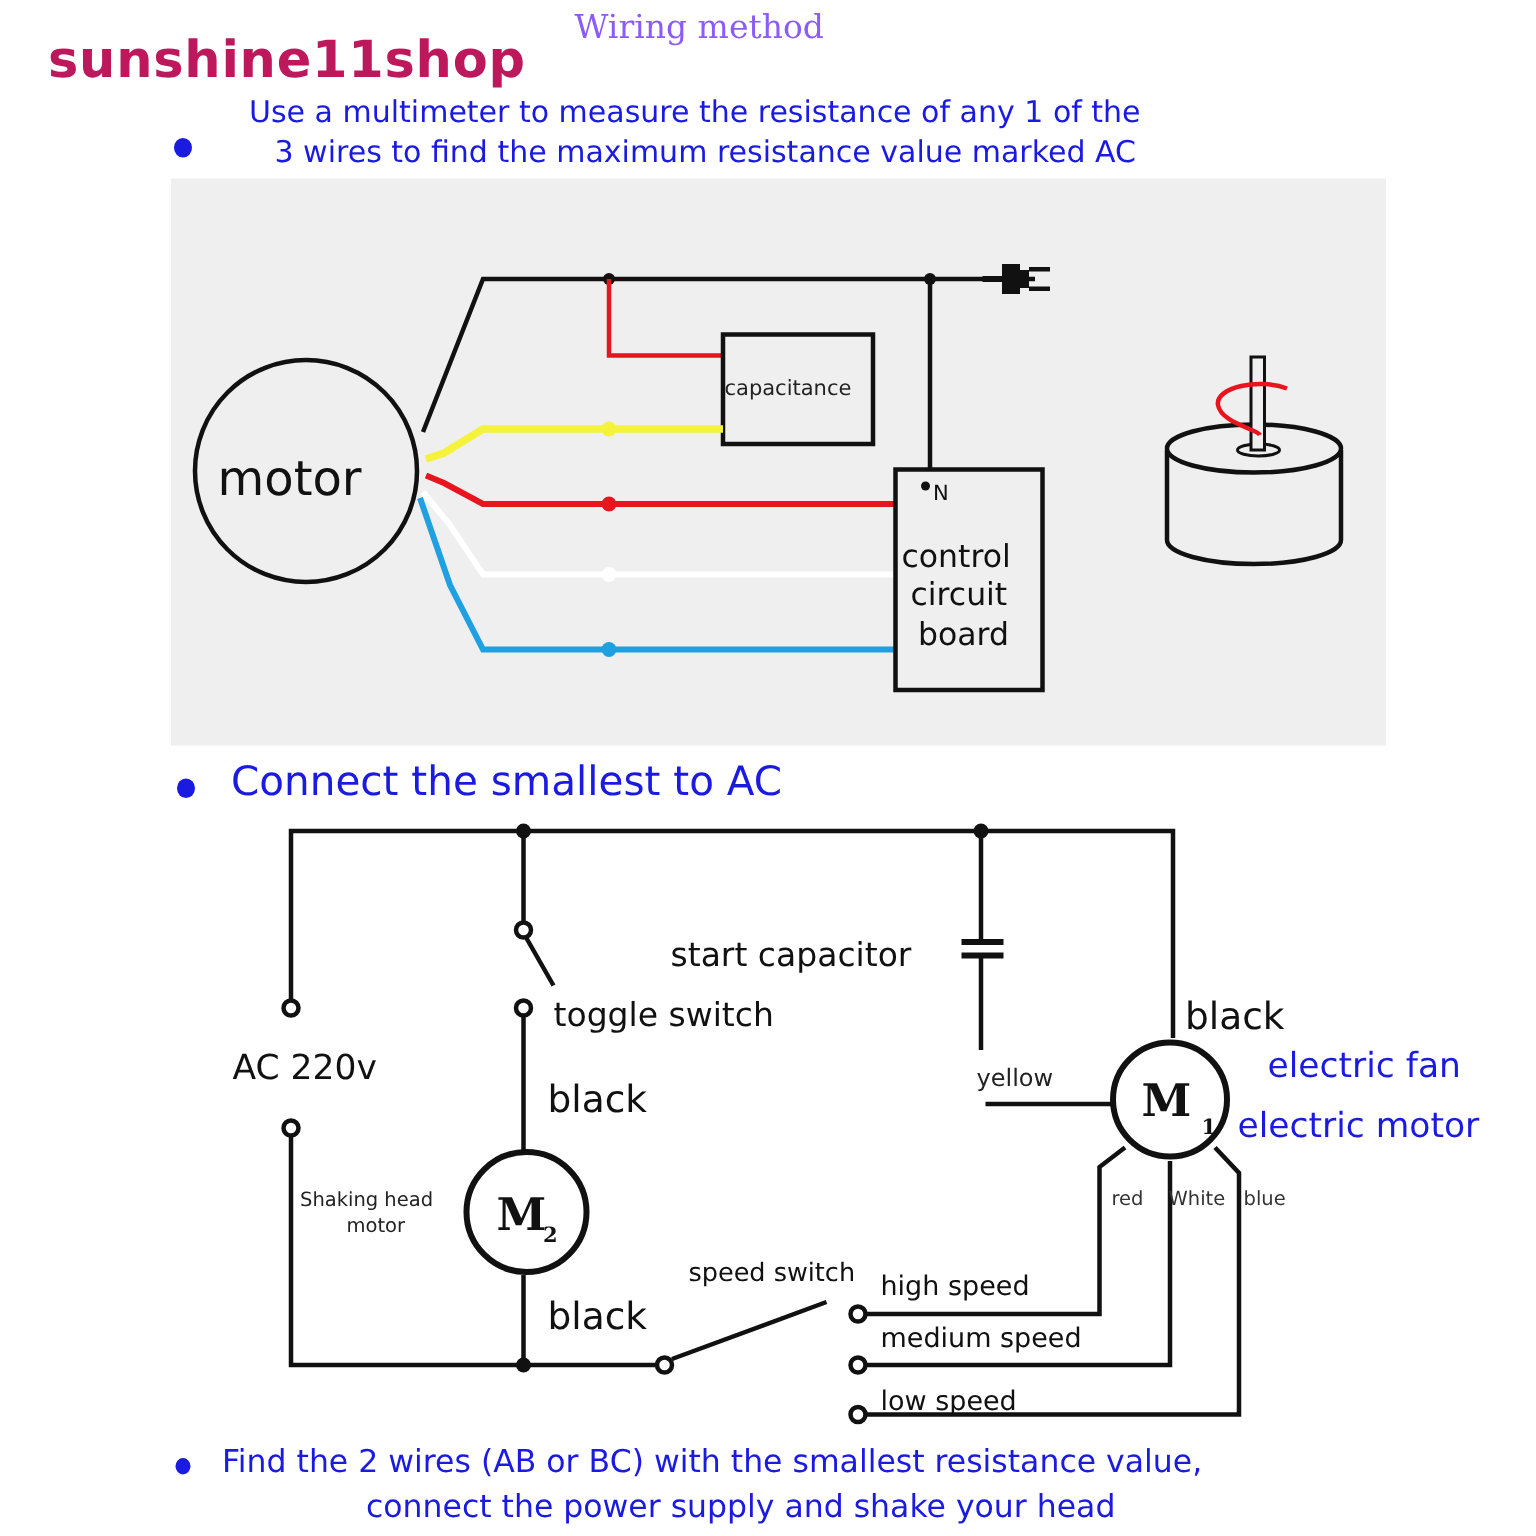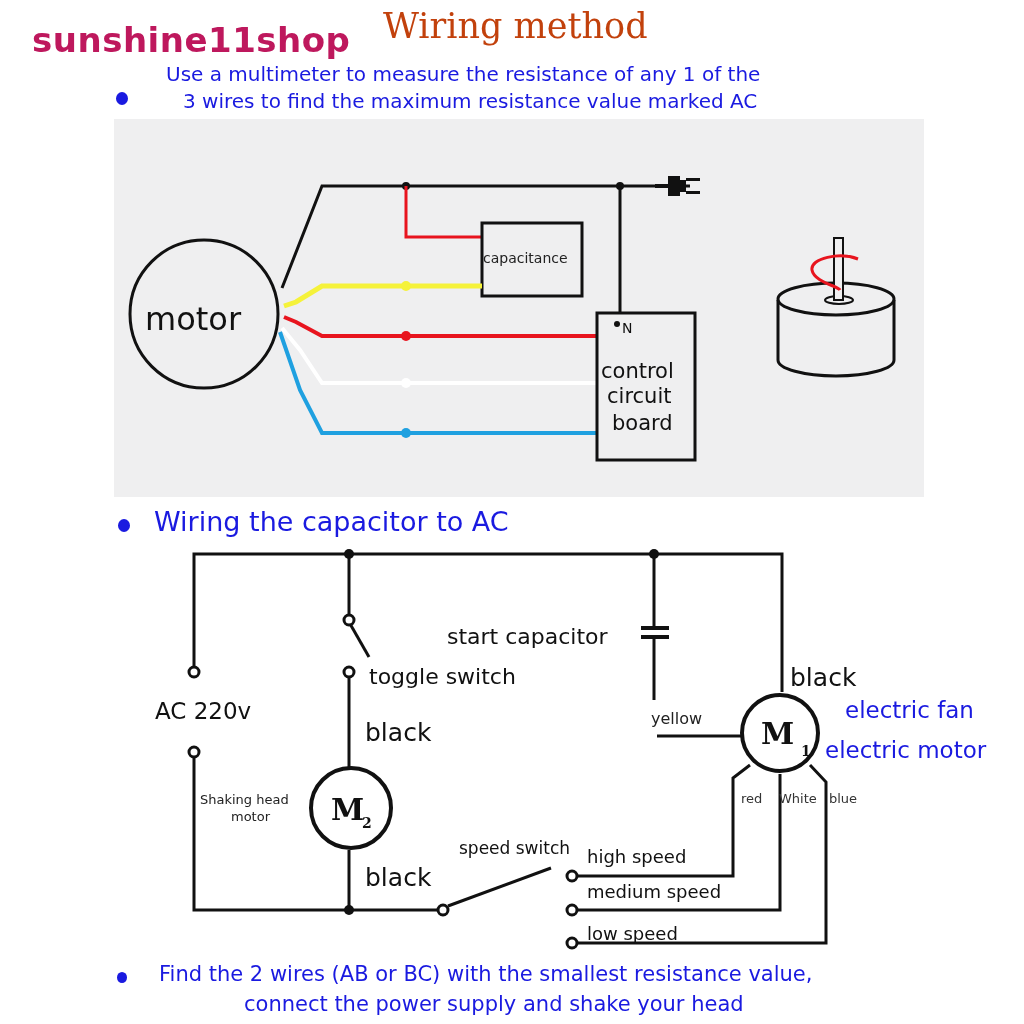--- a/index.html
+++ b/index.html
@@ -1,19 +1,19 @@
 <!DOCTYPE html>
 <html><head>
 <meta charset="utf-8">
 <style>
   html,body{margin:0;padding:0;background:#fff;}
   body{width:1024px;height:1024px;position:relative;overflow:hidden;font-family:"DejaVu Sans",sans-serif;}
   .abs{position:absolute;white-space:nowrap;}
   .brand{left:32px;top:20px;font-size:34px;font-weight:bold;color:#be185d;letter-spacing:0.5px;font-family:"DejaVu Sans",sans-serif;}
-  .title{left:383px;top:6px;font-size:35px;color:#c2410c;font-family:"DejaVu Serif",serif;}
+  .title{left:383px;top:6px;font-size:22px;color:#8b5cf6;font-family:"DejaVu Serif",serif;}
   .blue{color:#1a1ae0;}
   .bullet{width:12px;height:13px;border-radius:50%;background:#1a1ae0;position:absolute;}
   svg text{font-family:"DejaVu Sans",sans-serif;}
 </style>
 </head>
 <body>
 
 <div class="abs brand">sunshine11shop</div>
 <div class="abs title">Wiring method</div>
 
@@ -67,21 +67,21 @@
   <g>
     <path d="M778,300 L778,360 A58,16 0 0 0 894,360 L894,300" fill="#efeff0" stroke="#111" stroke-width="3"></path>
     <ellipse cx="836" cy="299" rx="58" ry="16" fill="#efeff0" stroke="#111" stroke-width="3"></ellipse>
     <ellipse cx="839" cy="300" rx="14" ry="4" fill="none" stroke="#111" stroke-width="2"></ellipse>
     <rect x="834" y="238" width="9" height="62" fill="#efeff0" stroke="#111" stroke-width="2"></rect>
     <path d="M858,259 C840,252 810,258 812,270 C814,282 838,286 840,290" fill="none" stroke="#e8141e" stroke-width="3"></path>
   </g>
 </svg>
 
 <div class="bullet" style="left:118px;top:519px;"></div>
-<div class="abs blue" style="left:154px;top:506px;font-size:27px;">Wiring the capacitor to AC</div>
+<div class="abs blue" style="left:154px;top:506px;font-size:27px;">Connect the smallest to AC</div>
 
 <svg class="abs" style="left:0;top:0;" width="1024" height="1024">
   <g stroke="#111" stroke-width="3" fill="none">
     <polyline points="194,668 194,554 782,554 782,692"></polyline>
     <line x1="349" y1="554" x2="349" y2="618"></line>
     <line x1="349" y1="622" x2="369" y2="657"></line>
     <line x1="349" y1="676" x2="349" y2="768"></line>
     <line x1="349" y1="850" x2="349" y2="910"></line>
     <polyline points="194,755 194,910 440,910"></polyline>
     <line x1="448" y1="906" x2="551" y2="868"></line>
@@ -133,14 +133,14 @@
   <text x="741" y="803" font-size="13" fill="#333">red</text>
   <text x="779" y="803" font-size="13" fill="#333">White</text>
   <text x="829" y="803" font-size="13" fill="#333">blue</text>
   <text x="459" y="854" font-size="17" fill="#111">speed switch</text>
   <text x="587" y="863" font-size="18" fill="#111">high speed</text>
   <text x="587" y="898" font-size="18" fill="#111">medium speed</text>
   <text x="587" y="940" font-size="18" fill="#111">low speed</text>
 </svg>
 
 <div class="bullet" style="left:117px;top:972px;width:10px;height:11px;"></div>
-<div class="abs blue" style="left:148px;top:962px;font-size:21px;margin-left:11px;">Find the 2 wires (AB or BC) with the smallest resistance value,</div>
+<div class="abs blue" style="left:148px;top:962px;font-size:21px;">Find the 2 wires (AB or BC) with the smallest resistance value,</div>
 <div class="abs blue" style="left:244px;top:992px;font-size:21px;text-align:right;">connect the power supply and shake your head</div>
 
 </body></html>

